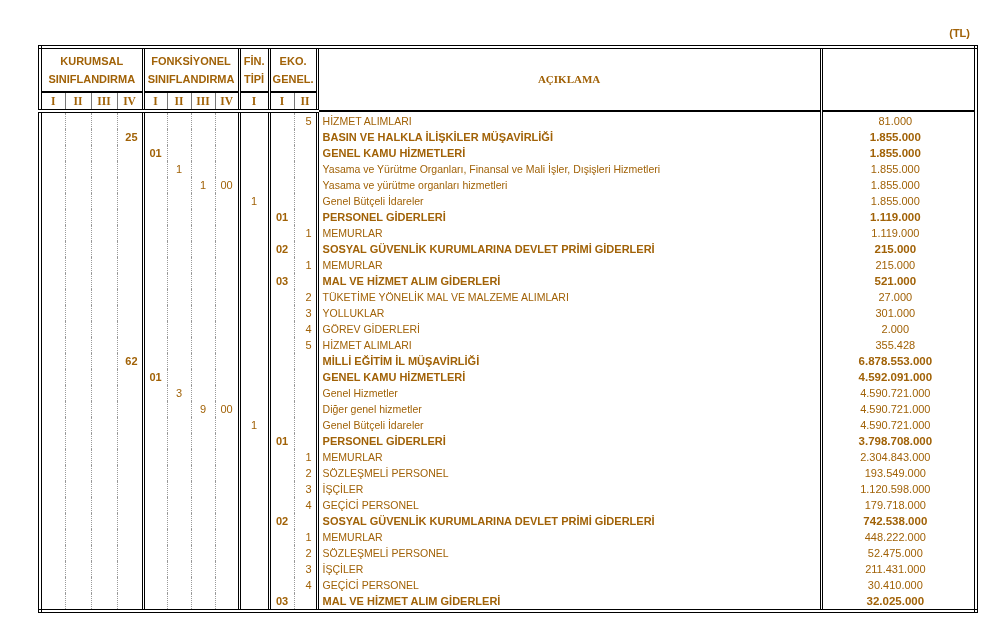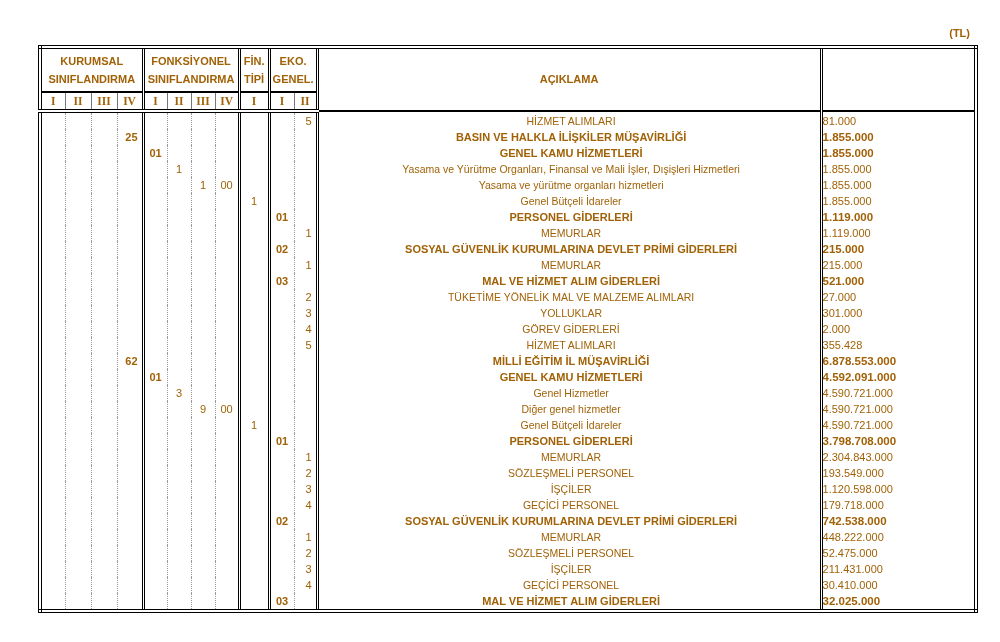--- a/index.html
+++ b/index.html
@@ -27,34 +27,35 @@
   tr.h2 th{
     height:16px;vertical-align:middle;text-align:center;
     font-family:"Liberation Serif","DejaVu Serif",serif;
     font-size:11.5px;font-weight:bold;
     border-bottom:4px double #000;
     border-right:1px solid #777;
   }
   th.aciklama-h{
     font-size:13px;font-weight:bold;vertical-align:middle;text-align:center;
     border-bottom:4px double #000;
+    font-family:Liberation Serif, serif;
   }
   th.amount-h{border-bottom:4px double #000;}
   
   .dbl{border-right:3px double #000 !important;}
   .lt{border-right:1px dotted #9a9a9a;}
   
   tbody td{height:16px;font-size:11px;line-height:16px;vertical-align:middle;}
   td.ctr{text-align:center;}
   td.rt{text-align:right;padding-right:4px;}
   td.desc{
-    text-align:center;padding-left:4px;font-size:10.5px;
+    text-align:left;padding-left:4px;font-size:10.5px;
     border-right:3px double #000;
   }
-  td.amount{text-align:left;padding-right:6px;font-size:11px;}
+  td.amount{text-align:center;padding-right:6px;font-size:11px;}
   tr.bold td{font-weight:bold;}
   tr.bold td.desc{font-size:11px;}
   tr.bold td.amount{font-size:11.5px;}
 </style>
 </head>
 <body>
 
 <div class="sheet">
   <div class="tl-label">(TL)</div>
 

